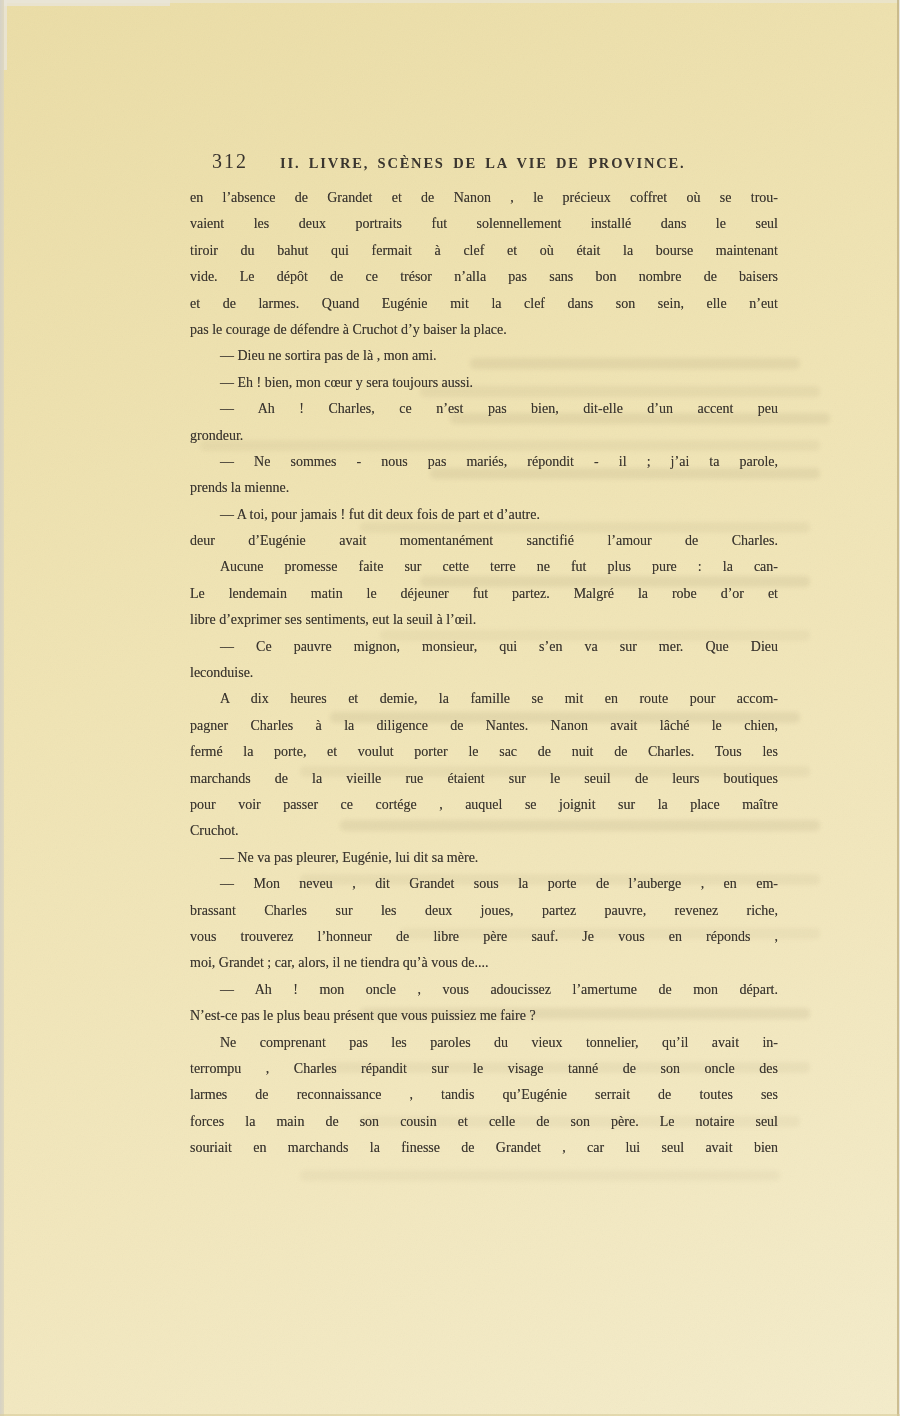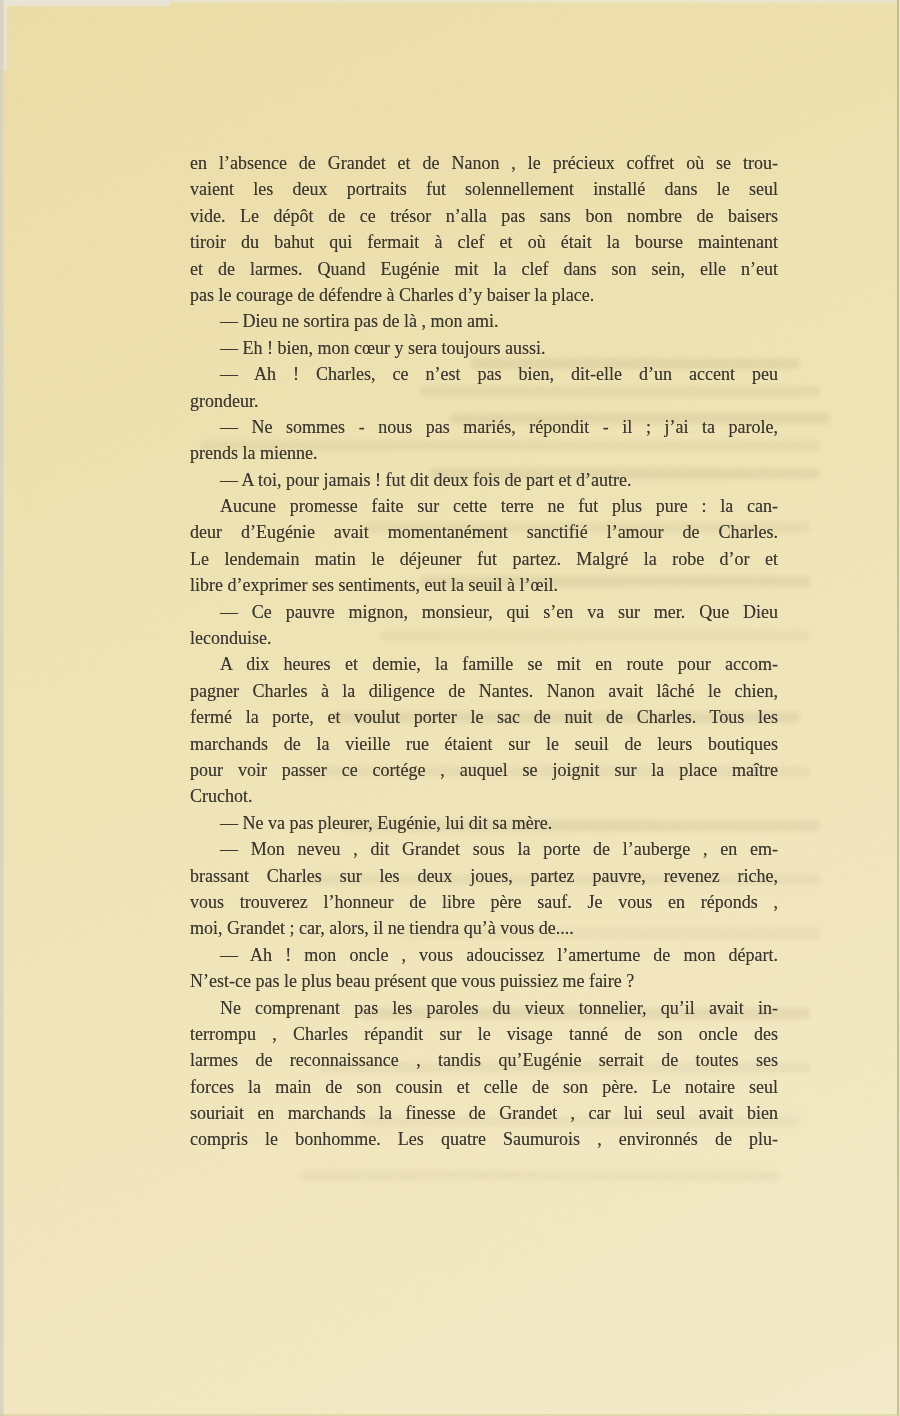--- a/index.html
+++ b/index.html
@@ -59,21 +59,21 @@
     font-size: 14.5px;
     font-weight: bold;
     letter-spacing: 1.8px;
     word-spacing: 3px;
     white-space: nowrap;
     color: #37322b;
   }
 
   .body-text { width: 588px; }
   .line {
-    font-size: 18px;
+    font-size: 14px;
     line-height: 26.4px;
     height: 26.4px;
     white-space: normal;
     color: #38332c;
     text-shadow: 0 0 0.4px rgba(56,51,44,0.55);
   }
   .line.just { text-align: justify; text-align-last: justify; }
   .line.ind  { padding-left: 30px; }
 
   .grain { position: absolute; left: 0; top: 0; pointer-events: none; }
@@ -95,36 +95,40 @@
   <div class="bleed" style="left:300px; top:766px;  width:510px; opacity:.7;"></div>
   <div class="bleed" style="left:340px; top:820px;  width:480px;"></div>
   <div class="bleed" style="left:300px; top:874px;  width:520px; opacity:.7;"></div>
   <div class="bleed" style="left:400px; top:928px;  width:420px; opacity:.6;"></div>
   <div class="bleed" style="left:360px; top:1008px; width:450px;"></div>
   <div class="bleed" style="left:320px; top:1062px; width:490px; opacity:.7;"></div>
   <div class="bleed" style="left:360px; top:1116px; width:440px; opacity:.6;"></div>
   <div class="bleed" style="left:300px; top:1170px; width:480px; opacity:.55;"></div>
 
   <div class="textcol">
+    <div class="header">
+      <span class="folio">312</span>
+      <span class="running-title">II. LIVRE, SCÈNES DE LA VIE DE PROVINCE.</span>
+    </div>
     <div class="body-text" id="body-text">
         <div class="line just">en l’absence de Grandet et de Nanon , le précieux coffret où se trou-</div>
         <div class="line just">vaient les deux portraits fut solennellement installé dans le seul</div>
+        <div class="line just">tiroir du bahut qui fermait à clef et où était la bourse maintenant</div>
         <div class="line just">vide. Le dépôt de ce trésor n’alla pas sans bon nombre de baisers</div>
-        <div class="line just">tiroir du bahut qui fermait à clef et où était la bourse maintenant</div>
         <div class="line just">et de larmes. Quand Eugénie mit la clef dans son sein, elle n’eut</div>
-        <div class="line">pas le courage de défendre à Charles d’y baiser la place.</div>
+        <div class="line">pas le courage de défendre à Cruchot d’y baiser la place.</div>
         <div class="line ind">— Dieu ne sortira pas de là , mon ami.</div>
         <div class="line ind">— Eh ! bien, mon cœur y sera toujours aussi.</div>
         <div class="line ind just">— Ah ! Charles, ce n’est pas bien, dit-elle d’un accent peu</div>
         <div class="line">grondeur.</div>
         <div class="line ind just">— Ne sommes - nous pas mariés, répondit - il ; j’ai ta parole,</div>
         <div class="line">prends la mienne.</div>
         <div class="line ind">— A toi, pour jamais ! fut dit deux fois de part et d’autre.</div>
+        <div class="line just">deur d’Eugénie avait momentanément sanctifié l’amour de Charles.</div>
         <div class="line ind just">Aucune promesse faite sur cette terre ne fut plus pure : la can-</div>
-        <div class="line just">deur d’Eugénie avait momentanément sanctifié l’amour de Charles.</div>
         <div class="line just">Le lendemain matin le déjeuner fut partez. Malgré la robe d’or et</div>
         <div class="line">libre d’exprimer ses sentiments, eut la seuil à l’œil.</div>
         <div class="line ind just">— Ce pauvre mignon, monsieur, qui s’en va sur mer. Que Dieu</div>
         <div class="line">leconduise.</div>
         <div class="line ind just">A dix heures et demie, la famille se mit en route pour accom-</div>
         <div class="line just">pagner Charles à la diligence de Nantes. Nanon avait lâché le chien,</div>
         <div class="line just">fermé la porte, et voulut porter le sac de nuit de Charles. Tous les</div>
         <div class="line just">marchands de la vieille rue étaient sur le seuil de leurs boutiques</div>
         <div class="line just">pour voir passer ce cortége , auquel se joignit sur la place maître</div>
         <div class="line">Cruchot.</div>
@@ -133,21 +137,20 @@
         <div class="line just">brassant Charles sur les deux joues, partez pauvre, revenez riche,</div>
         <div class="line just">vous trouverez l’honneur de libre père sauf. Je vous en réponds ,</div>
         <div class="line">moi, Grandet ; car, alors, il ne tiendra qu’à vous de....</div>
         <div class="line ind just">— Ah ! mon oncle , vous adoucissez l’amertume de mon départ.</div>
         <div class="line">N’est-ce pas le plus beau présent que vous puissiez me faire ?</div>
         <div class="line ind just">Ne comprenant pas les paroles du vieux tonnelier, qu’il avait in-</div>
         <div class="line just">terrompu , Charles répandit sur le visage tanné de son oncle des</div>
         <div class="line just">larmes de reconnaissance , tandis qu’Eugénie serrait de toutes ses</div>
         <div class="line just">forces la main de son cousin et celle de son père. Le notaire seul</div>
         <div class="line just">souriait en marchands la finesse de Grandet , car lui seul avait bien</div>
-        <div class="line just">compris le bonhomme. Les quatre Saumurois , environnés de plu-</div>
       </div>
   </div>
 
   <svg class="grain" width="900" height="1416">
     <filter id="noise">
       <feTurbulence type="fractalNoise" baseFrequency="0.85" numOctaves="2" stitchTiles="stitch"></feTurbulence>
       <feColorMatrix type="saturate" values="0"></feColorMatrix>
     </filter>
     <rect width="900" height="1416" filter="url(#noise)" opacity="0.05"></rect>
   </svg>

